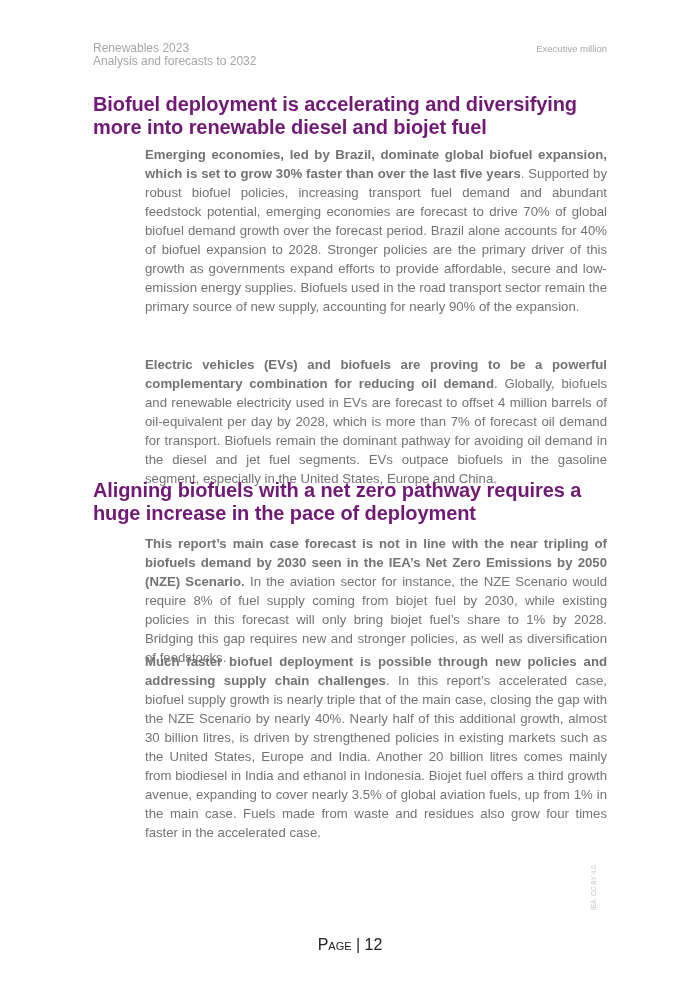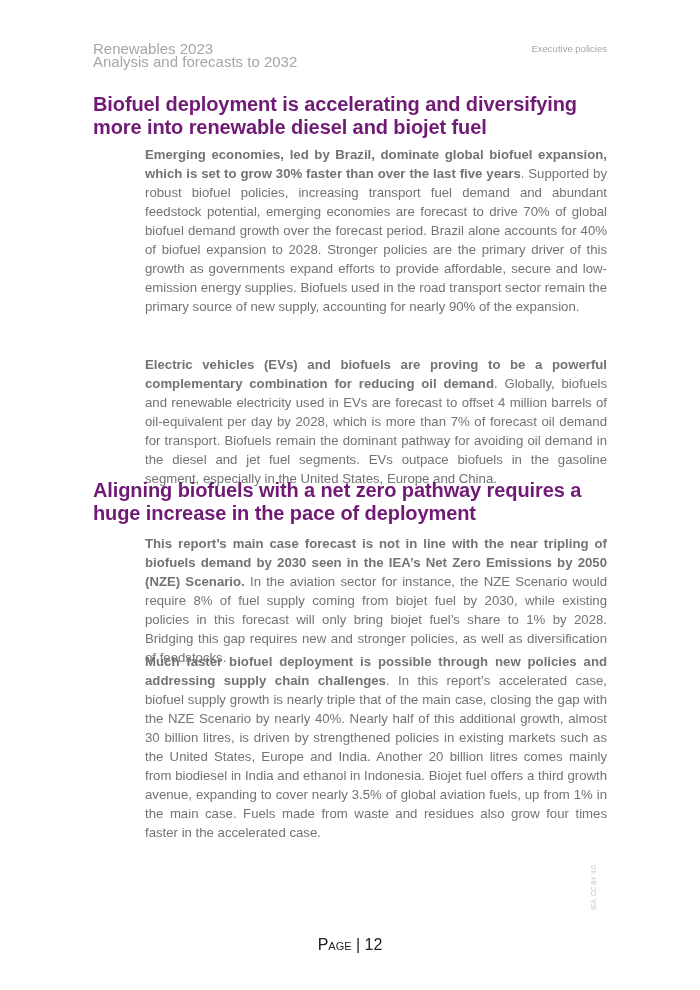--- a/index.html
+++ b/index.html
@@ -1,17 +1,17 @@
 <!DOCTYPE html>
 <html><head>
 <meta charset="utf-8">
 <style>
   html, body { margin: 0; padding: 0; background: #ffffff; }
   body { width: 700px; height: 990px; position: relative; overflow: hidden; font-family: "Liberation Sans", sans-serif; color: #000; }
-  .hdr-left { position: absolute; left: 93px; top: 42px; font-size: 15px; color: #a6a6a6; line-height: 13px; }
+  .hdr-left { position: absolute; left: 93px; top: 42px; font-size: 12px; color: #a6a6a6; line-height: 13px; }
   .hdr-right { position: absolute; right: 93px; top: 42px; font-size: 9.5px; color: #a6a6a6; line-height: 13px; text-align: right; }
   h2 { position: absolute; left: 93px; margin: 0; font-size: 20px; font-weight: bold; color: #701a75; line-height: 23px; width: 525px; letter-spacing: -0.1px; }
   #h1 { top: 93px; }
   #h2 { top: 479px; }
   .para { position: absolute; left: 145px; width: 462px; margin: 0; font-size: 13.2px; line-height: 19px; text-align: justify; color: #737373; }
   .para b { font-weight: bold; }
   #p1 { top: 145px; }
   #p2 { top: 323px; margin-top: 32px; }
   #p3 { top: 534px; }
   #p4 { top: 652px; }
@@ -19,21 +19,21 @@
   .footer .sc { font-variant: small-caps; }
   .license { position: absolute; left: 590px; top: 910px; font-size: 6.5px; color: #c8c8c8; transform: rotate(-90deg); transform-origin: left top; white-space: nowrap; width: 60px; }
 </style>
 </head>
 <body>
 
 <div class="hdr-left">
   <div>Renewables 2023</div>
   <div>Analysis and forecasts to 2032</div>
 </div>
-<div class="hdr-right">Executive policies</div>
+<div class="hdr-right">Executive million</div>
 
 <h2 id="h1">Biofuel deployment is accelerating and diversifying more into renewable diesel and biojet fuel</h2>
 
 <p class="para" id="p1"><b>Emerging economies, led by Brazil, dominate global biofuel expansion, which is set to grow 30% faster than over the last five years</b><span>. Supported by robust biofuel policies, increasing transport fuel demand and abundant feedstock potential, emerging economies are forecast to drive 70% of global biofuel demand growth over the forecast period. Brazil alone accounts for 40% of biofuel expansion to 2028. Stronger policies are the primary driver of this growth as governments expand efforts to provide affordable, secure and low-emission energy supplies. Biofuels used in the road transport sector remain the primary source of new supply, accounting for nearly 90% of the expansion.</span></p>
 
 <p class="para" id="p2"><b>Electric vehicles (EVs) and biofuels are proving to be a powerful complementary combination for reducing oil demand</b><span>. Globally, biofuels and renewable electricity used in EVs are forecast to offset 4 million barrels of oil-equivalent per day by 2028, which is more than 7% of forecast oil demand for transport. Biofuels remain the dominant pathway for avoiding oil demand in the diesel and jet fuel segments. EVs outpace biofuels in the gasoline segment, especially in the United States, Europe and China.</span></p>
 
 <h2 id="h2">Aligning biofuels with a net zero pathway requires a huge increase in the pace of deployment</h2>
 
 <p class="para" id="p3"><b>This report’s main case forecast is not in line with the near tripling of biofuels demand by 2030 seen in the IEA’s Net Zero Emissions by 2050 (NZE) Scenario.</b><span> In the aviation sector for instance, the NZE Scenario would require 8% of fuel supply coming from biojet fuel by 2030, while existing policies in this forecast will only bring biojet fuel’s share to 1% by 2028. Bridging this gap requires new and stronger policies, as well as diversification of feedstocks.</span></p>

